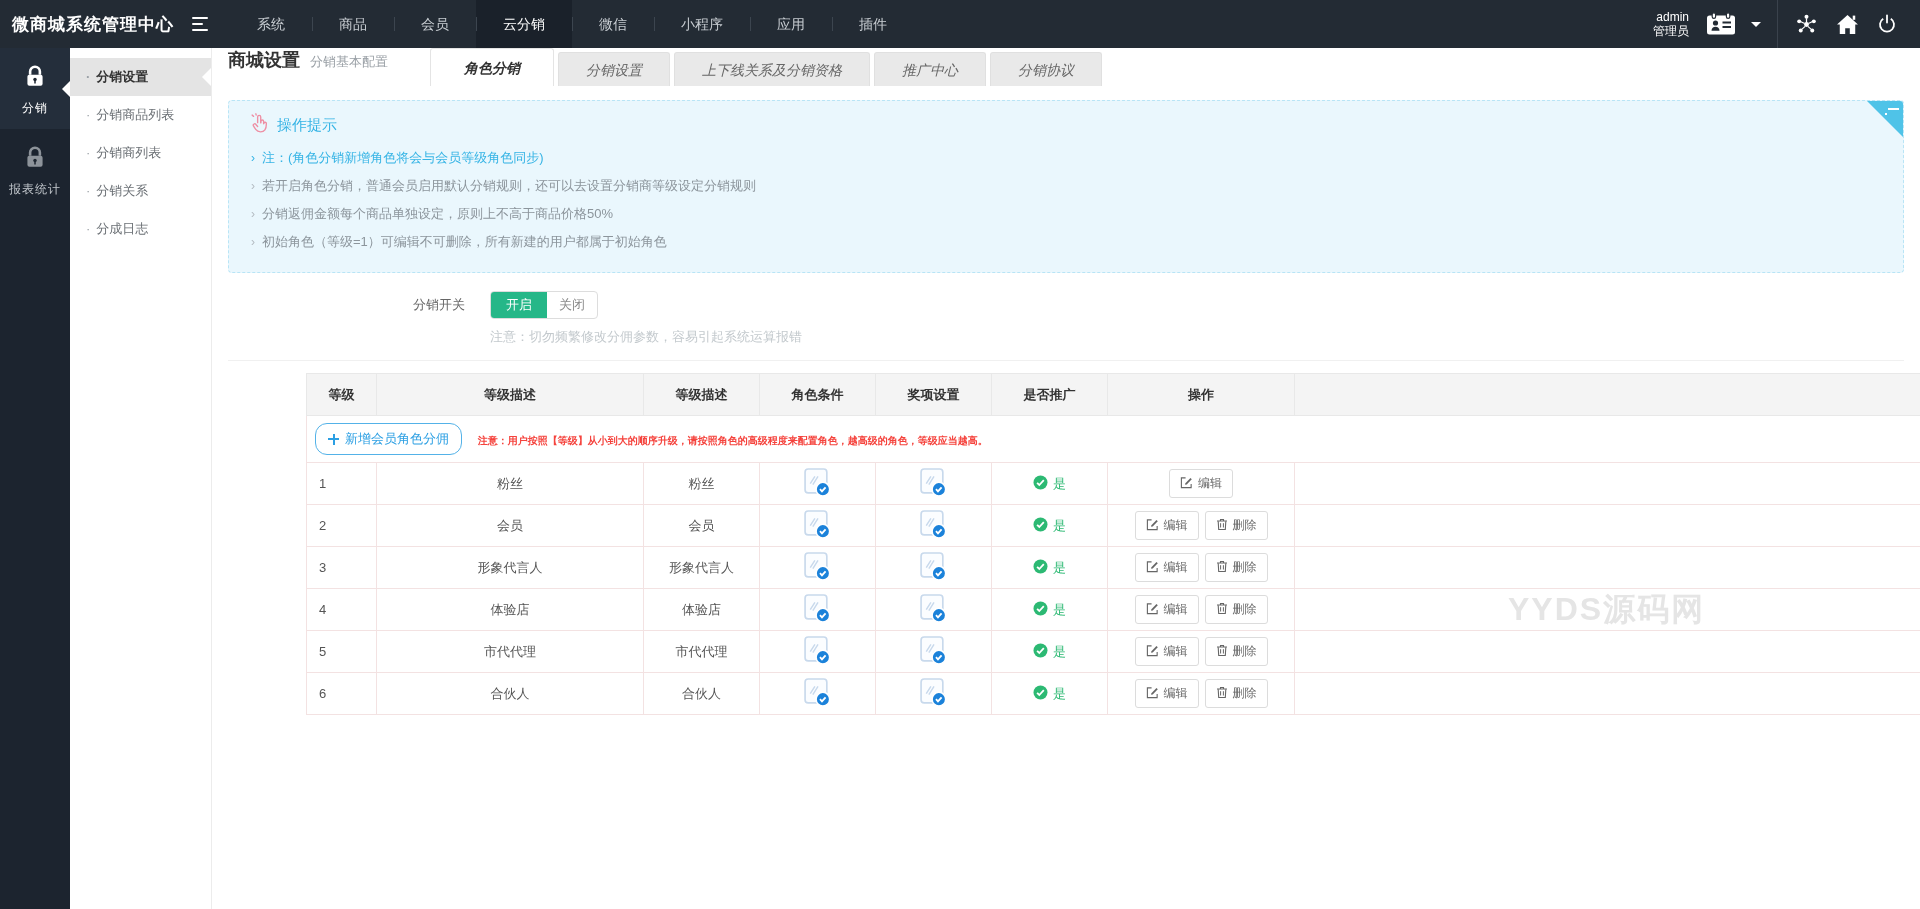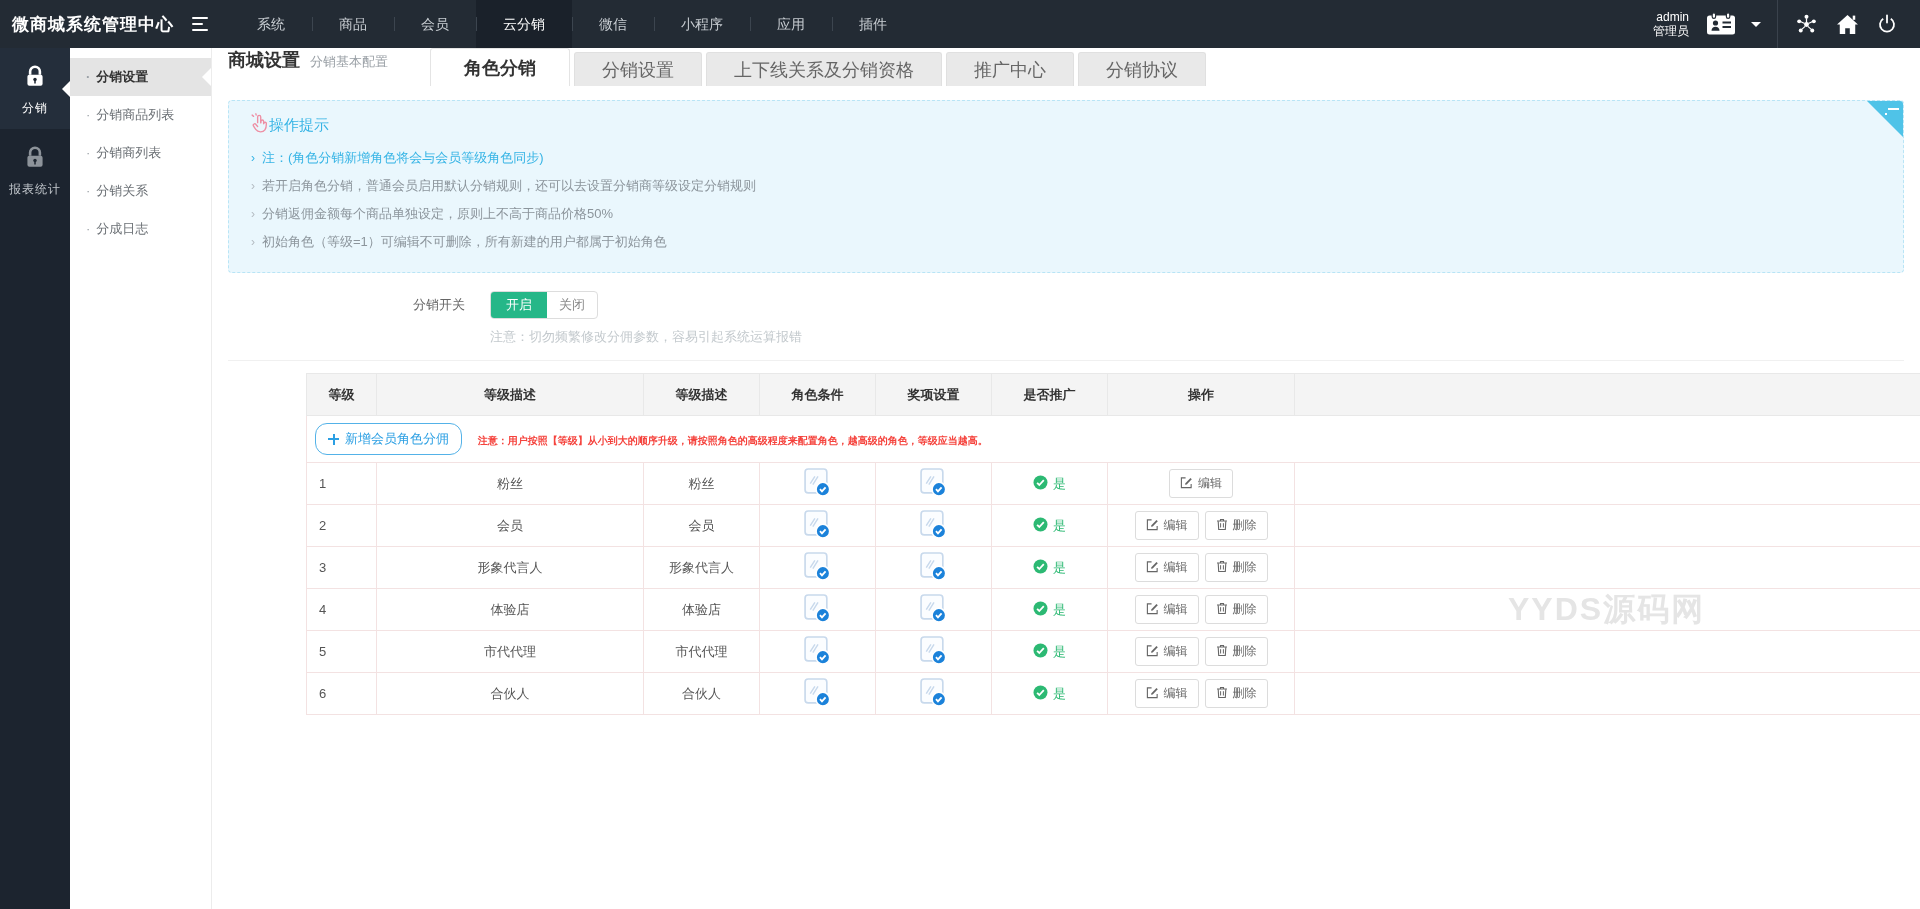--- a/index.html
+++ b/index.html
@@ -41,30 +41,30 @@
   .sub-item.active::after { content:""; position:absolute; right:0; top:50%; margin-top:-9px;
        border-top:9px solid transparent; border-bottom:9px solid transparent; border-right:9px solid #fff; }
 
   
   .main { position:absolute; left:212px; top:48px; right:0; bottom:0; background:#fff; overflow:hidden; }
   .page-header { display:flex; align-items:flex-start; height:40px; padding-left:16px; }
   .title-block { display:flex; align-items:baseline; padding-bottom:8px; }
   .page-title { font-size:18px; color:#333; font-weight:700; margin-right:10px; white-space:nowrap; }
   .page-subtitle { font-size:13px; color:#9aa0a6; white-space:nowrap; }
   .tabs { display:flex; margin-left:42px; align-items:flex-end; }
-  .tab { height:34px; line-height:34px; padding:0 27px; font-size:18px; color:#666; background:#e9e9e9;
-         border:1px solid #e0e0e0; border-bottom:none; border-radius:3px 3px 0 0; margin-right:4px; cursor:pointer; white-space:nowrap; }
+  .tab { height:34px; line-height:34px; padding:0 27px; font-size:14px; color:#666; background:#e9e9e9;
+         border:1px solid #e0e0e0; border-bottom:none; border-radius:3px 3px 0 0; margin-right:4px; cursor:pointer; white-space:nowrap;font-style:italic; }
   .tab.active { background:#fff; color:#333; font-weight:700; height:38px; line-height:38px; border-color:#e4e4e4; padding:0 33px; }
 
   .content { padding:0 16px; }
 
   
   .notice { position:relative; margin-top:12px; background:#eaf7fd; border:1px dashed #b9e5f6; border-radius:4px;
             padding:12px 20px 16px; overflow:hidden; }
-  .notice-title { display:flex; align-items:center; font-size:15px; color:#36b4e5; margin-bottom:6px; }
+  .notice-title { display:flex; align-items:center; gap:8px; font-size:15px; color:#36b4e5; margin-bottom:6px; }
   .notice-item { font-size:13px; line-height:27px; white-space:nowrap; }
   .notice-item::before { content:"›"; margin:0 7px 0 2px; color:#b4bcc2; font-size:12px; }
   .notice-item.blue { color:#36b4e5; } .notice-item.blue::before{ color:#36b4e5; }
   .notice-item.gray { color:#8c959c; }
   .corner-fold { position:absolute; top:0; right:0; width:0; height:0; cursor:pointer;
                  border-top:36px solid #4fc3e8; border-left:36px solid transparent; }
   .corner-fold i { position:absolute; top:-29px; right:4px; width:11px; height:2px; background:#fff; display:block; }
   .corner-fold u { position:absolute; top:-24px; right:16px; width:2px; height:2px; background:#fff; display:block; }
 
   

